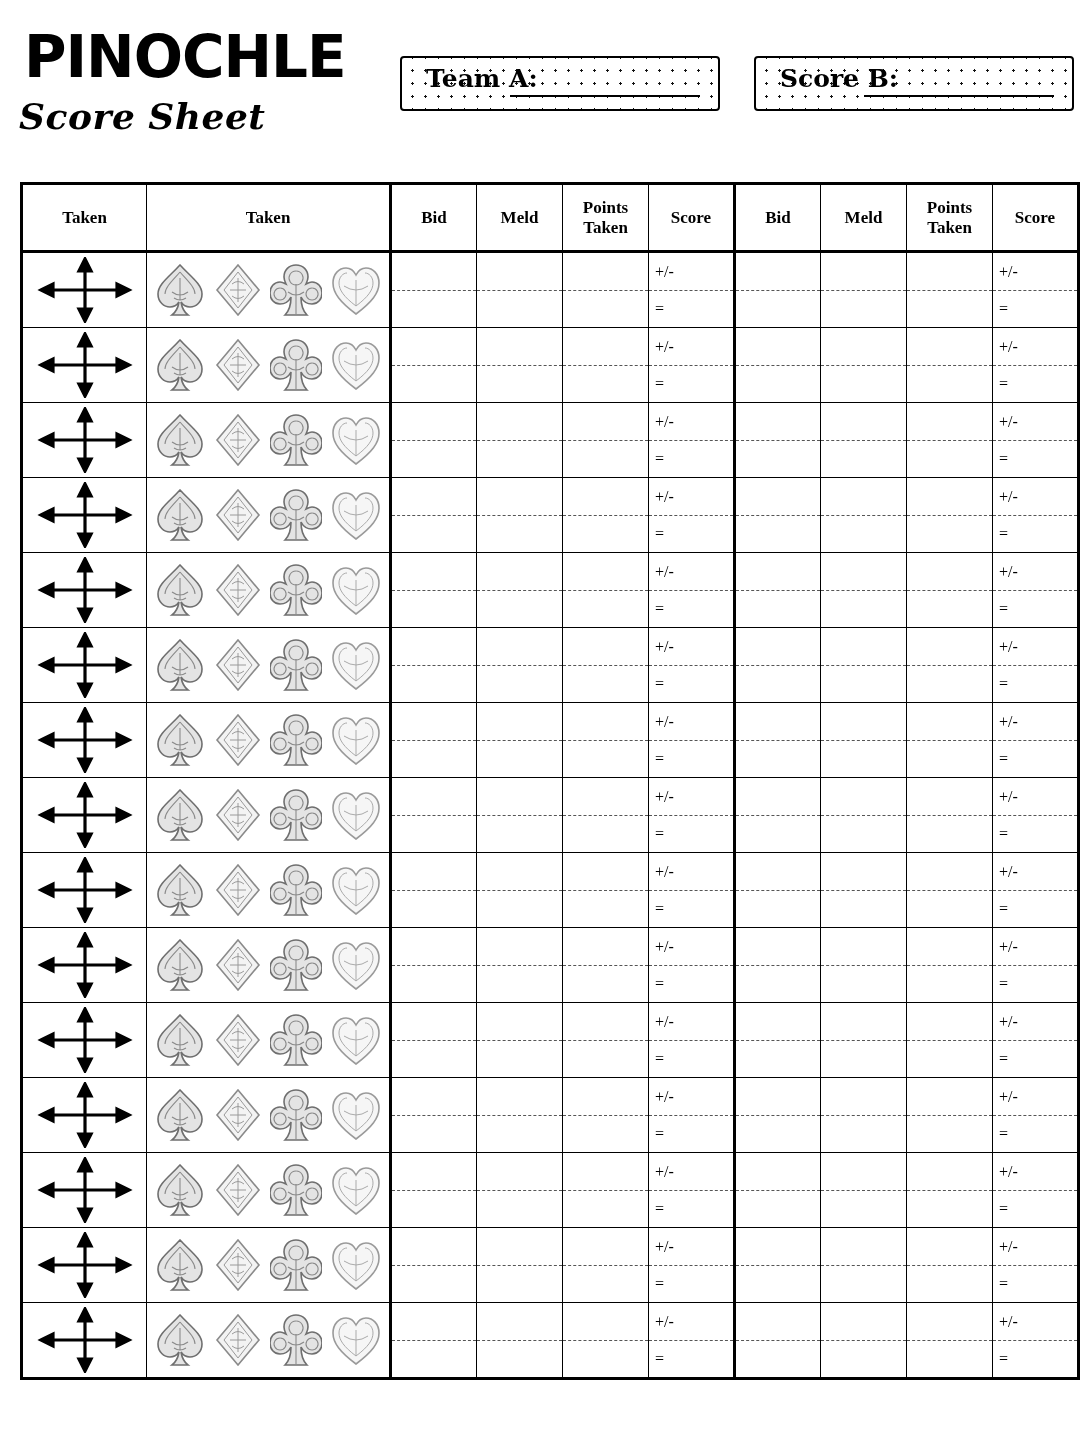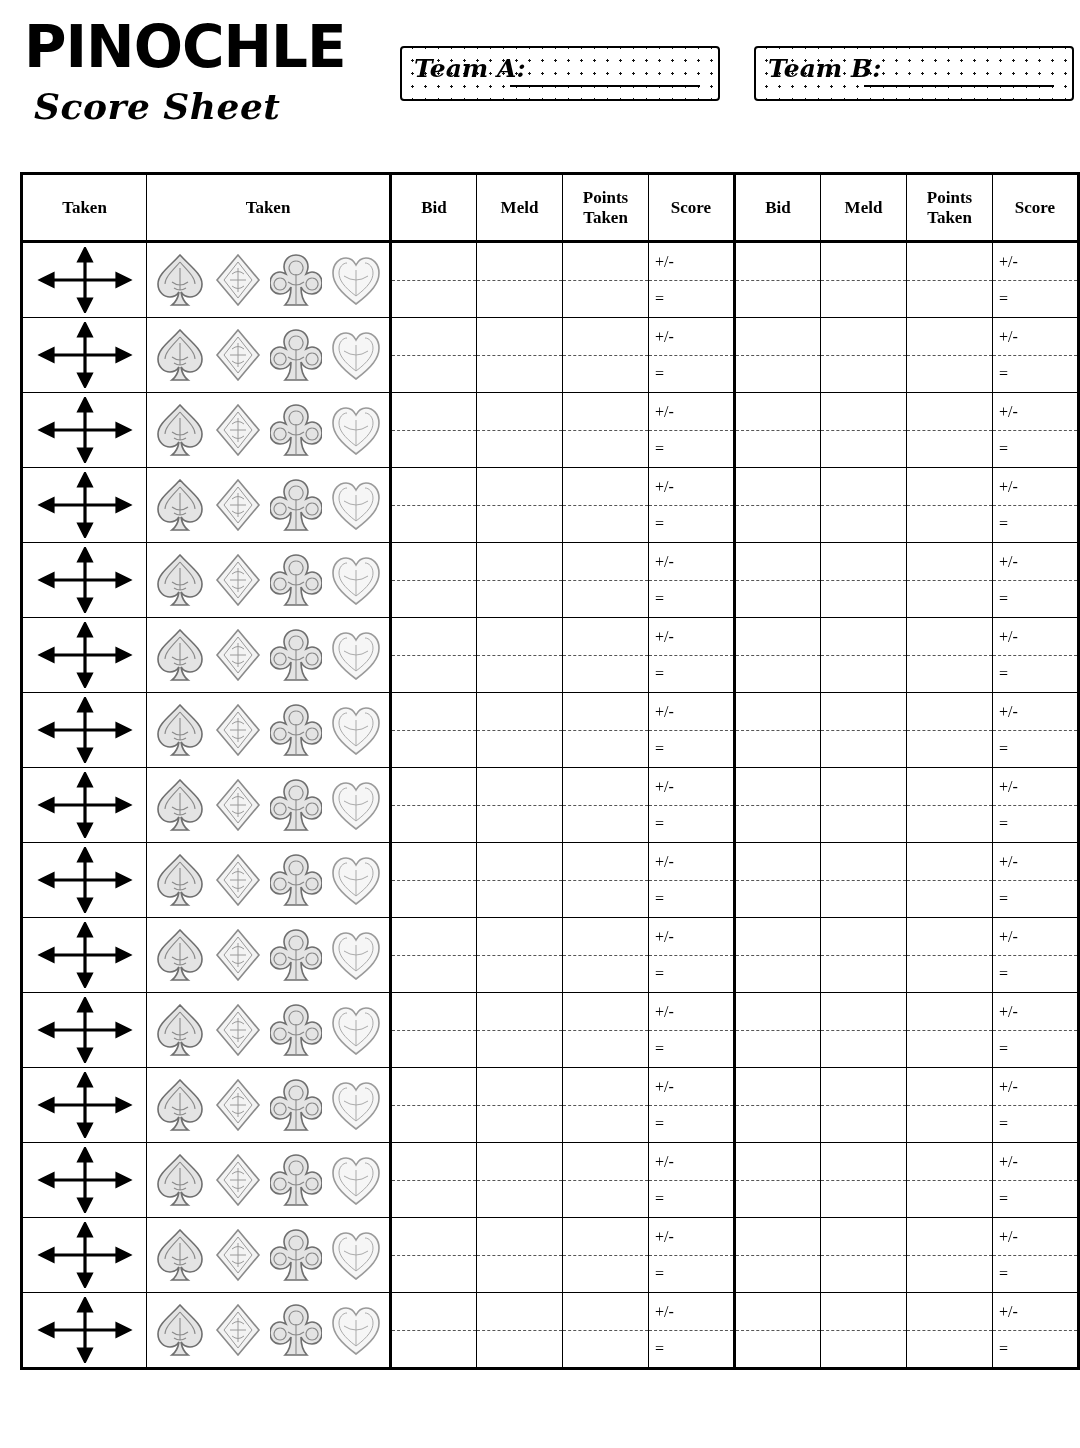--- a/index.html
+++ b/index.html
@@ -14,21 +14,21 @@
     color: #000;
     position: relative;
     overflow: hidden;
   }
 
   .page {
     position: relative;
     width: 856px;
     height: 1448px;
     box-sizing: border-box;
-    padding: 12px 18px 0 18px;
+    padding: 22px 18px 0 18px;
   }
 
   
   .header {
     position: relative;
     height: 150px;
   }
   .title {
     font-family: "DejaVu Sans", sans-serif;
     font-weight: bold;
@@ -37,21 +37,21 @@
     line-height: 1;
     margin: 6px 0 0 6px;
     display: block;
   }
   .subtitle {
     font-family: "DejaVu Serif", serif;
     font-weight: bold;
     font-style: italic;
     font-size: 36px;
     line-height: 1;
-    margin: 12px 0 0 16px;
+    margin: 12px 0 0 1px;
     display: block;
     letter-spacing: 0.5px;
   }
 
   .team-box {
     position: absolute;
     top: 28px;
     width: 320px;
     height: 55px;
     border: 2px solid #000;
@@ -59,25 +59,24 @@
     background-color: #ffffff;
     background-image: radial-gradient(#111 1.1px, transparent 1.2px);
     background-size: 13px 13px;
     background-position: 4px 6px;
     box-sizing: border-box;
   }
   .team-box.a { left: 382px; }
   .team-box.b { left: 736px; }
   .team-label {
     position: absolute;
-    left: 12px;
+    left: 24px;
     top: 8px;
     font-family: "DejaVu Serif", serif;
     font-weight: bold;
-    font-style: italic;
     font-size: 25px;
     line-height: 1;
     background: transparent;
   }
   .team-line {
     position: absolute;
     left: 108px;
     right: 18px;
     bottom: 12px;
     border-bottom: 2px solid #000;
@@ -189,21 +188,21 @@
   <div class="header">
     <span class="title">PINOCHLE</span>
     <span class="subtitle">Score Sheet</span>
 
     <div class="team-box a">
       <span class="team-label">Team A:</span>
       <span class="team-line"></span>
     </div>
 
     <div class="team-box b">
-      <span class="team-label">Team B:</span>
+      <span class="team-label">Score B:</span>
       <span class="team-line"></span>
     </div>
   </div>
 
   <table class="sheet">
     <colgroup>
       <col class="col-dealer">
         <col class="col-suit">
       <col class="col-bid">
         <col class="col-meld">

